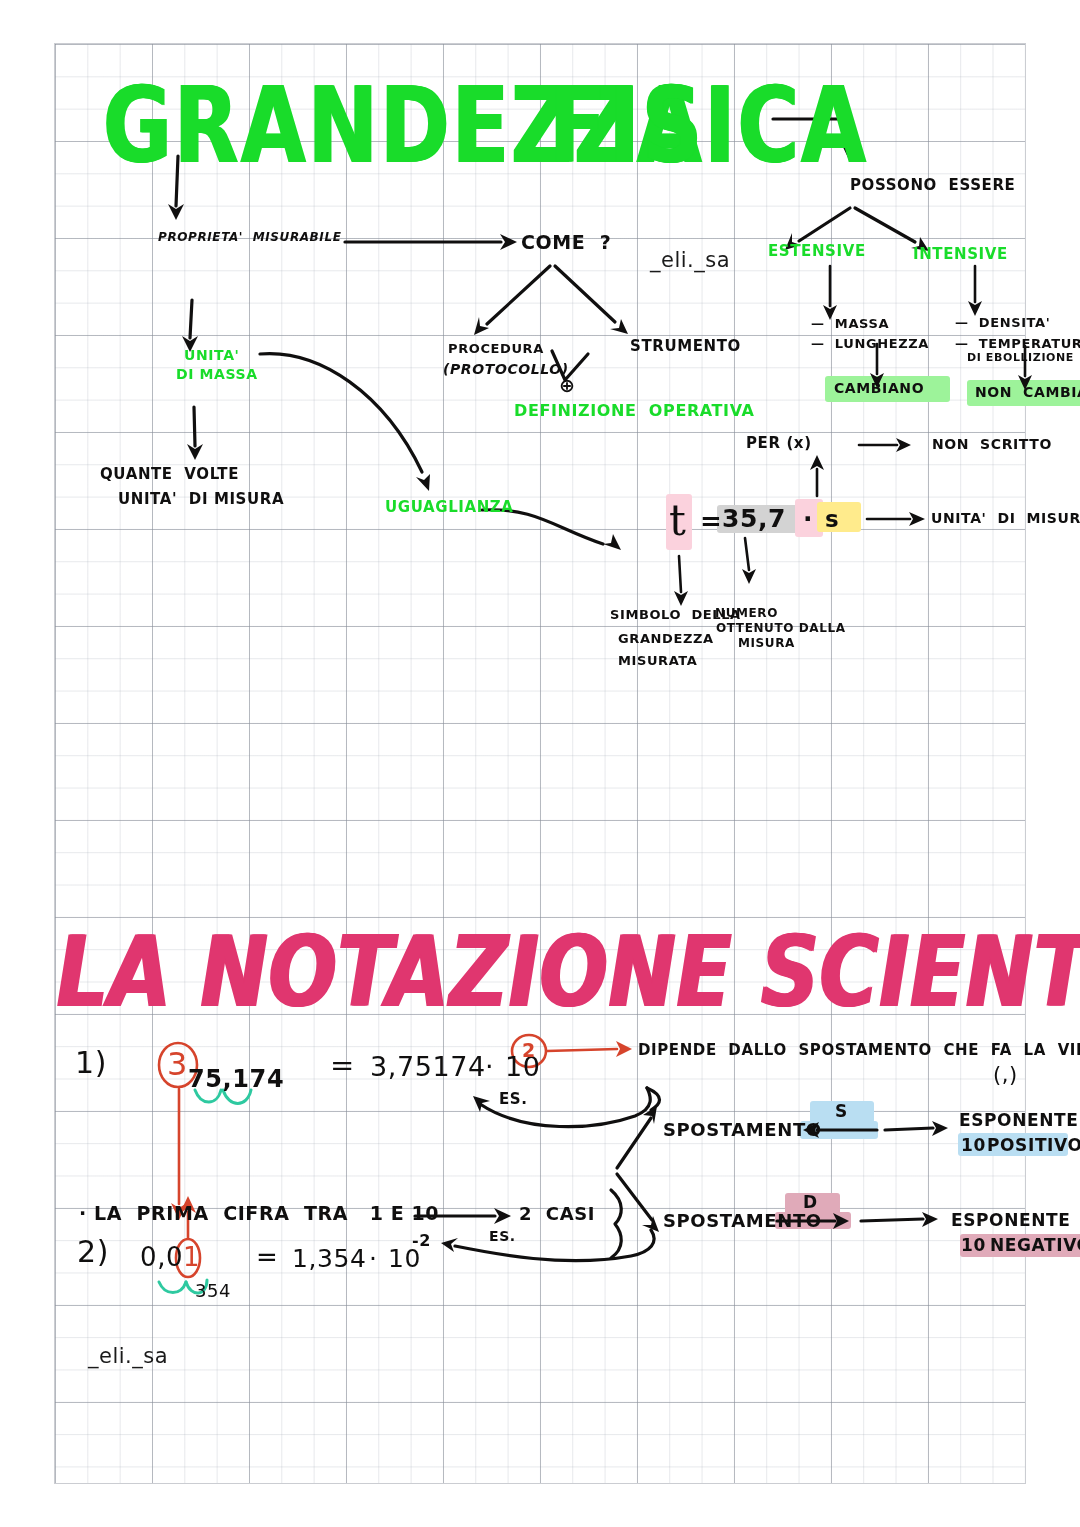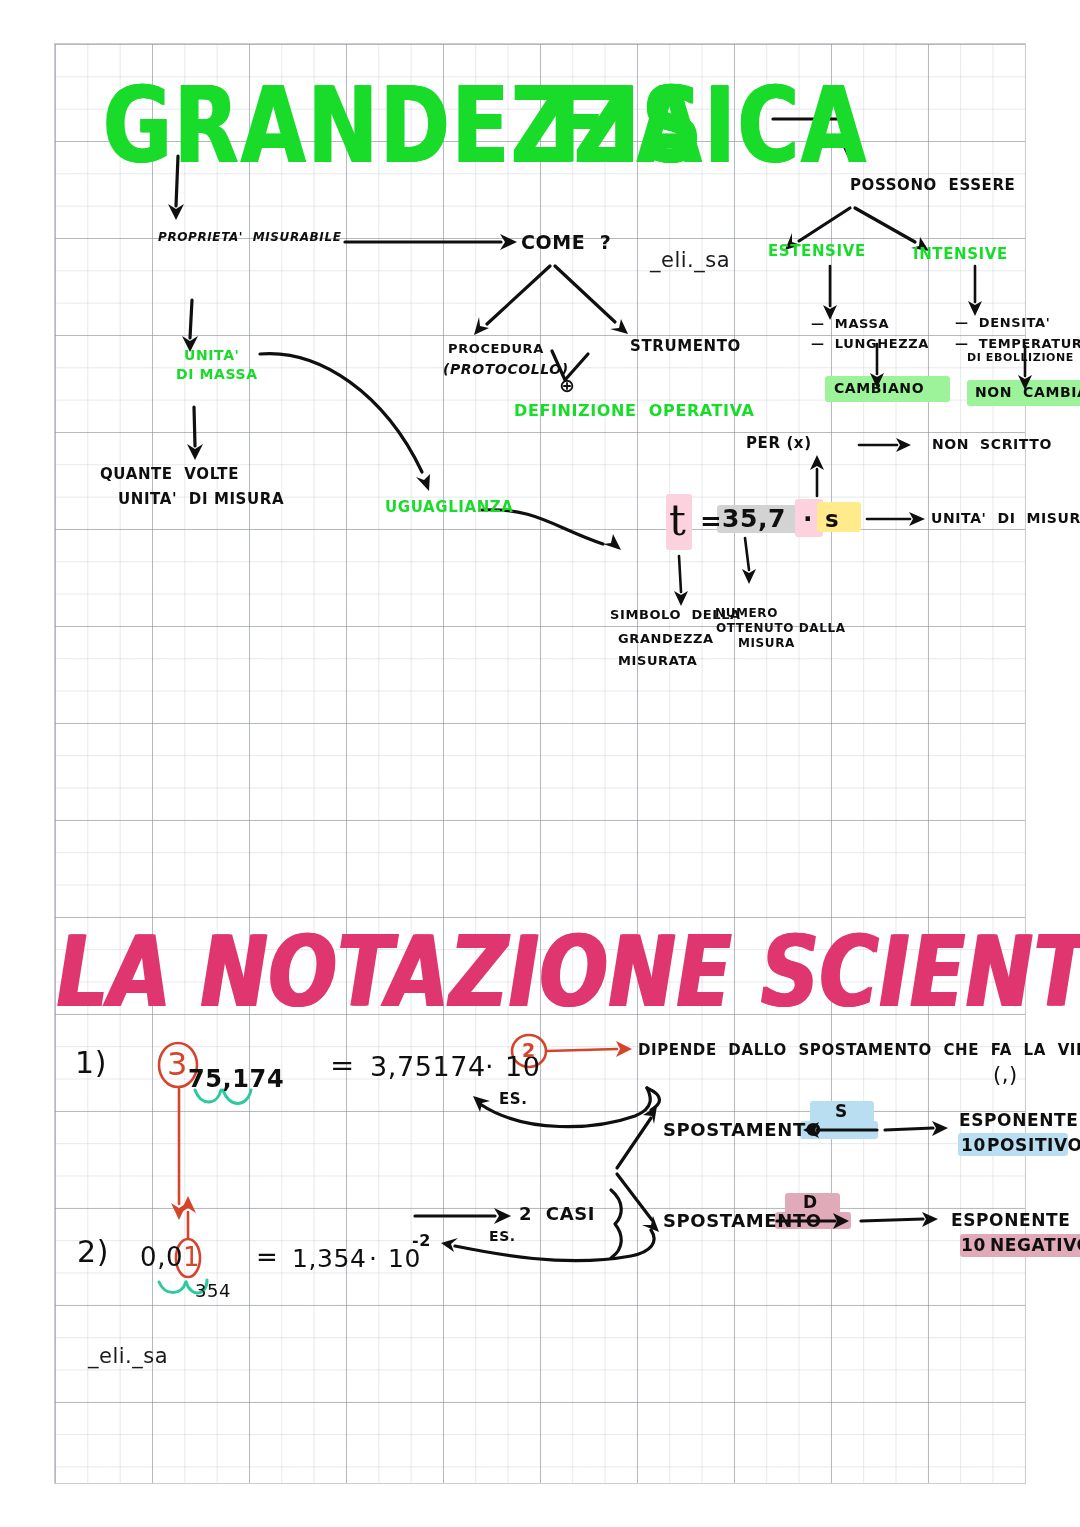--- a/index.html
+++ b/index.html
@@ -276,20 +276,21 @@
     <div class="ink hand over" style="left:904px;top:1066px;font-size:17px;">ESPONENTE  DEL</div>
     <div class="ink hand over" style="left:906px;top:1091px;font-size:17px;">10</div>
     <div class="ink hand over" style="left:932px;top:1091px;font-size:17px;">POSITIVO</div>
 
     <div class="ink hand over" style="left:608px;top:1166px;font-size:18px;">SPOSTAMENTO</div>
     <div class="ink hand over" style="left:748px;top:1148px;font-size:17px;">D</div>
     <div class="ink hand over" style="left:896px;top:1166px;font-size:17px;">ESPONENTE  DEL</div>
     <div class="ink hand over" style="left:906px;top:1191px;font-size:17px;">10</div>
     <div class="ink hand over" style="left:935px;top:1191px;font-size:17px;">NEGATIVO</div>
 
+    <div class="ink hand over" style="left:24px;top:1158px;font-size:19px;">· LA  PRIMA  CIFRA  TRA   1 E 10</div>
     <div class="ink hand over" style="left:464px;top:1159px;font-size:18px;">2  CASI</div>
 
     <div class="ink hand over" style="left:22px;top:1190px;font-size:30px;font-weight:400;">2)</div>
     <div class="ink hand over" style="left:85px;top:1198px;font-size:26px;font-weight:400;">0,0</div>
     <div class="ink hand red over" style="left:128px;top:1198px;font-size:26px;font-weight:400;">1</div>
     <div class="ink hand over" style="left:140px;top:1236px;font-size:18px;font-weight:400;">354</div>
     <div class="ink hand over" style="left:201px;top:1198px;font-size:26px;font-weight:400;">=</div>
     <div class="ink hand over" style="left:237px;top:1200px;font-size:25px;font-weight:400;">1,354</div>
     <div class="ink hand over" style="left:314px;top:1200px;font-size:25px;font-weight:400;">·</div>
     <div class="ink hand over" style="left:333px;top:1200px;font-size:25px;font-weight:400;">10</div>

